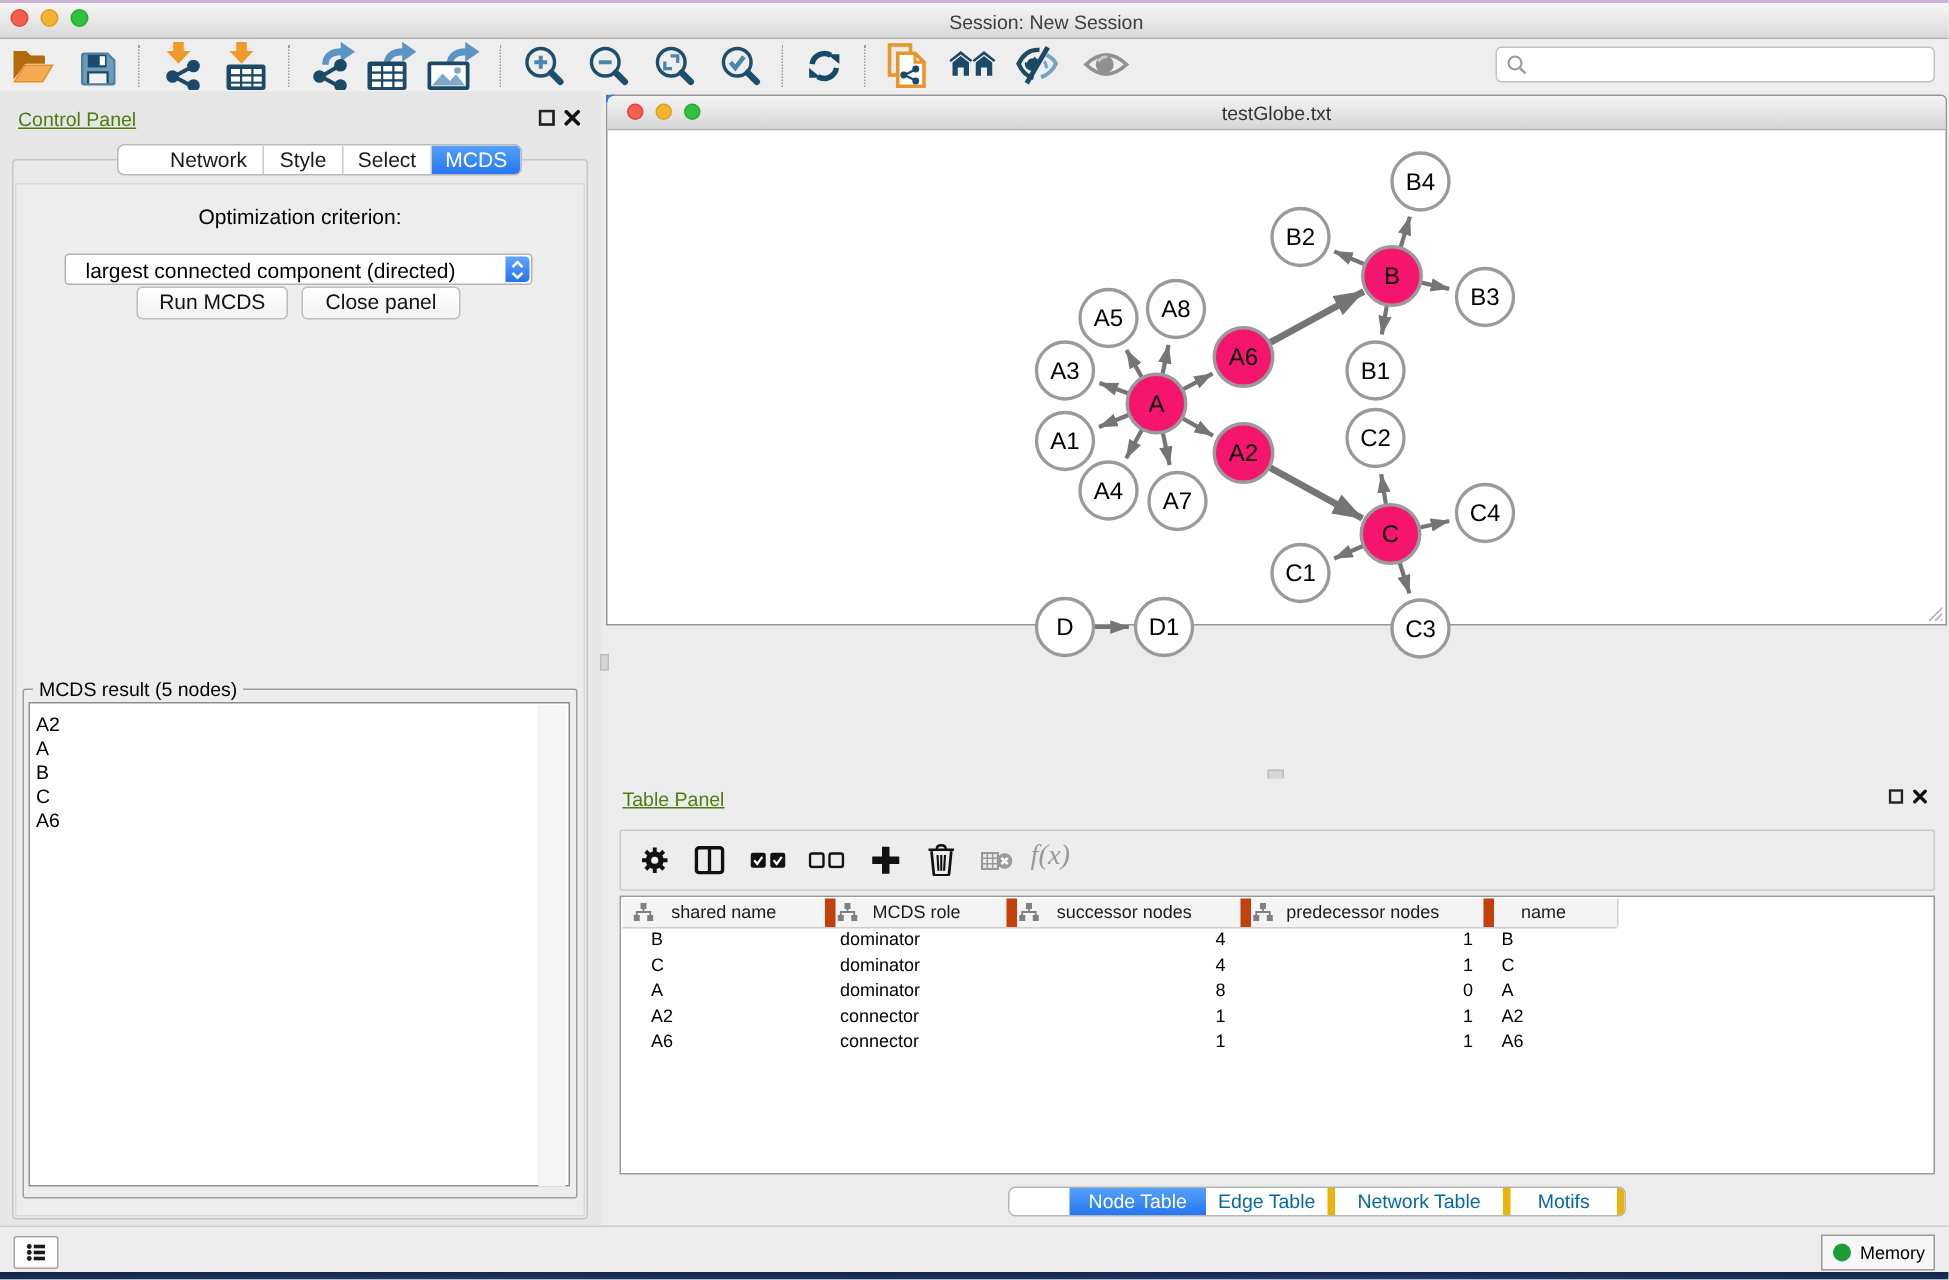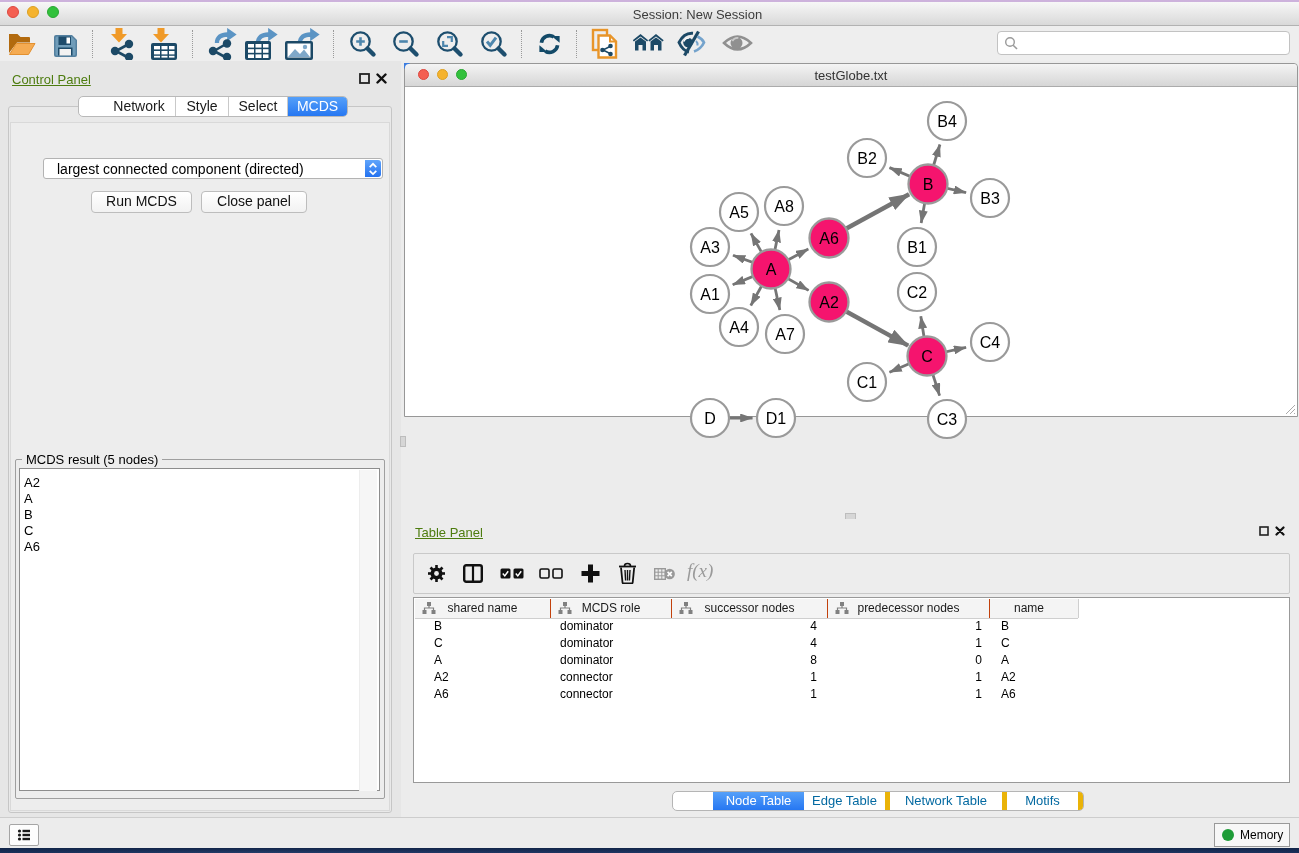--- a/index.html
+++ b/index.html
@@ -36,21 +36,21 @@
 .gw{left:404px;top:63px;width:894px;height:354px;background:#fff;
   border:1px solid #979797;border-radius:4px 4px 0 0;box-sizing:border-box;}
 .gwtitle{left:0;top:0;width:892px;height:22px;background:linear-gradient(#f4f4f4,#d6d6d6);
   border-bottom:1px solid #ababab;border-radius:4px 4px 0 0;}
 .tp{left:404px;top:519px;width:895px;height:298px;background:#ececec;}
 .tptool{left:9px;top:34px;width:875px;height:39px;background:#ededed;
   border:1px solid #c9c9c9;border-radius:2px;}
 .tbl{left:9px;top:78px;width:875px;height:184px;background:#fff;border:1px solid #999;}
 .thead{left:1px;top:1px;width:663px;height:19px;background:#f4f4f4;
   border-bottom:1px solid #cfcfcf;font-size:12px;color:#1a1a1a;}
-.thcell{top:0;height:19px;border-right:1px solid #c2410c;text-align:center;line-height:19px;}
+.thcell{top:0;height:19px;border-right:7px solid #c2410c;text-align:center;line-height:19px;}
 .trow{position:absolute;left:0;top:0;width:100%;font-size:12px;color:#000;height:17px;line-height:17px;}
 .btabs{top:272px;height:18px;display:flex;border:1px solid #b5b5b5;
   border-radius:5px;background:#fff;overflow:hidden;z-index:4;}
 .btab{font-size:13px;color:#0369a1;text-align:center;line-height:18px;border-right:5px solid #eab308;}
 .btab.sel{background:linear-gradient(#55a0f9,#2677f2);color:#fff;border-right:none;margin-left:40px;}
 .statusbar{left:0;top:817px;width:1299px;height:31px;background:#ececec;
   border-top:1px solid #cdcdcd;}
 .darkstrip{left:0;top:848px;width:1299px;height:5px;
   background:linear-gradient(#122549,#27437400 140%),linear-gradient(90deg,#1b3460,#2a4677 20%,#22396a 45%,#2d4b7e 70%,#1d3462);}
 svg{display:block;}
@@ -232,21 +232,22 @@
       <path d="M1.5,1.5 L9.5,9.5 M9.5,1.5 L1.5,9.5" stroke="#111" stroke-width="2.4" stroke-linecap="round"></path>
     </svg>
   <div class="abs cpbox"></div>
   <div class="abs cpinner"></div>
   <div class="abs tabs">
     <div class="tab" style="width:72px;">Network</div>
     <div class="tab" style="width:52px;">Style</div>
     <div class="tab" style="width:58px;">Select</div>
     <div class="tab sel" style="width:59px;">MCDS</div>
   </div>
-  <div class="abs" style="left:43px;top:97px;width:340px;height:21px;background:#fff;border:1px solid #b3b3b3;border-radius:3px;box-sizing:border-box;">
+  <div class="abs" style="left:10px;top:75px;width:380px;text-align:center;font-size:14px;">Optimization criterion:</div>
+  <div class="abs" style="left:43px;top:108px;width:312px;height:21px;background:#fff;border:1px solid #b3b3b3;border-radius:3px;box-sizing:border-box;">
     <div class="abs" style="left:13px;top:2px;font-size:14px;">largest connected component (directed)</div>
     <div class="abs" style="right:1px;top:1px;width:16px;height:17px;border-radius:0 3px 3px 0;background:linear-gradient(#60a5fb,#2472f0);">
       <svg width="16" height="17" viewBox="0 0 16 18">
           <path d="M4.5 7.5 L8 4 L11.5 7.5" stroke="#fff" stroke-width="1.8" fill="none"></path>
           <path d="M4.5 11.5 L8 15 L11.5 11.5" stroke="#fff" stroke-width="1.8" fill="none"></path>
         </svg>
     </div>
   </div>
   <div class="abs btn" style="left:91px;top:130px;width:99px;height:20px;line-height:19px;">Run MCDS</div>
   <div class="abs btn" style="left:201px;top:130px;width:104px;height:20px;line-height:19px;">Close panel</div>

